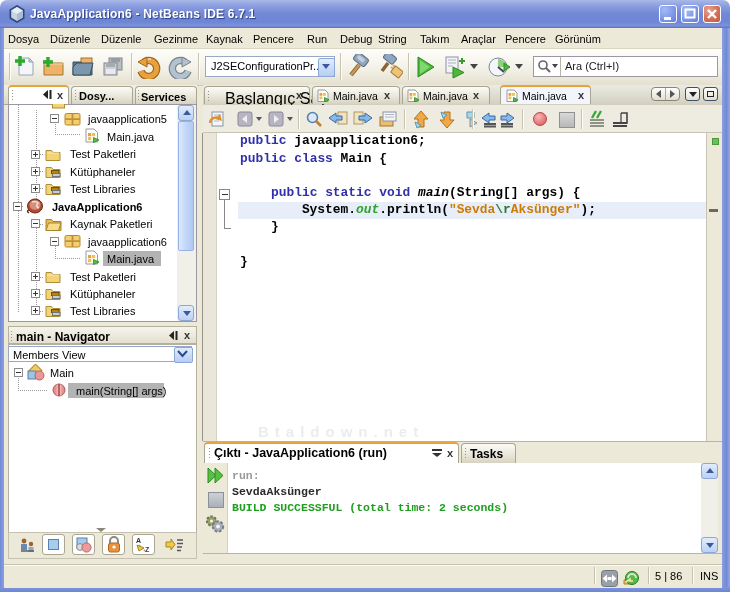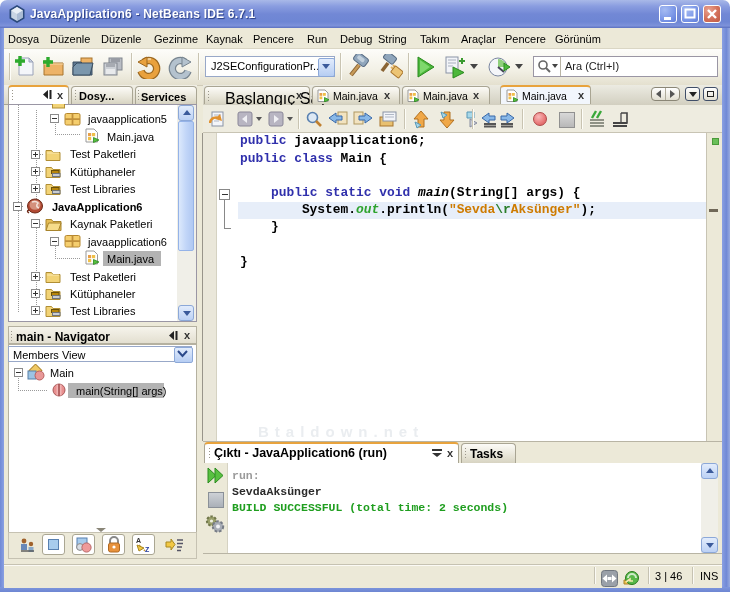--- a/index.html
+++ b/index.html
@@ -618,16 +618,16 @@
  <polygon points="15.5,8.5 11,4.5 11,12.5" fill="#fff"></polygon>
  <rect x="6.5" y="7" width="4" height="3" fill="#fff"></rect>
 </svg>
 <svg class="ab" style="left:622px;top:570px" width="18" height="17" viewBox="0 0 18 17">
  <path d="M2 10 h9 v4 H2 z" fill="#f0c048" stroke="#a8842c"></path>
  <circle cx="10" cy="8" r="6.5" fill="#58b848" stroke="#2a7a1e"></circle>
  <path d="M6 8 a4 4 0 0 1 8 0" fill="none" stroke="#cdeac8" stroke-width="2"></path>
  <path d="M4 12 l4 -3 v2 h3" fill="none" stroke="#f4e8b0" stroke-width="1.6"></path>
 </svg>
 <div class="vsep" style="left:648px;top:567px"></div>
-<div class="ab" style="left:655px;top:570px;font-size:11px">3 | 46</div>
+<div class="ab" style="left:655px;top:570px;font-size:11px">5 | 86</div>
 <div class="vsep" style="left:692px;top:567px"></div>
 <div class="ab" style="left:700px;top:570px;font-size:11px">INS</div>
 </div>
 </div>
 </body></html>

